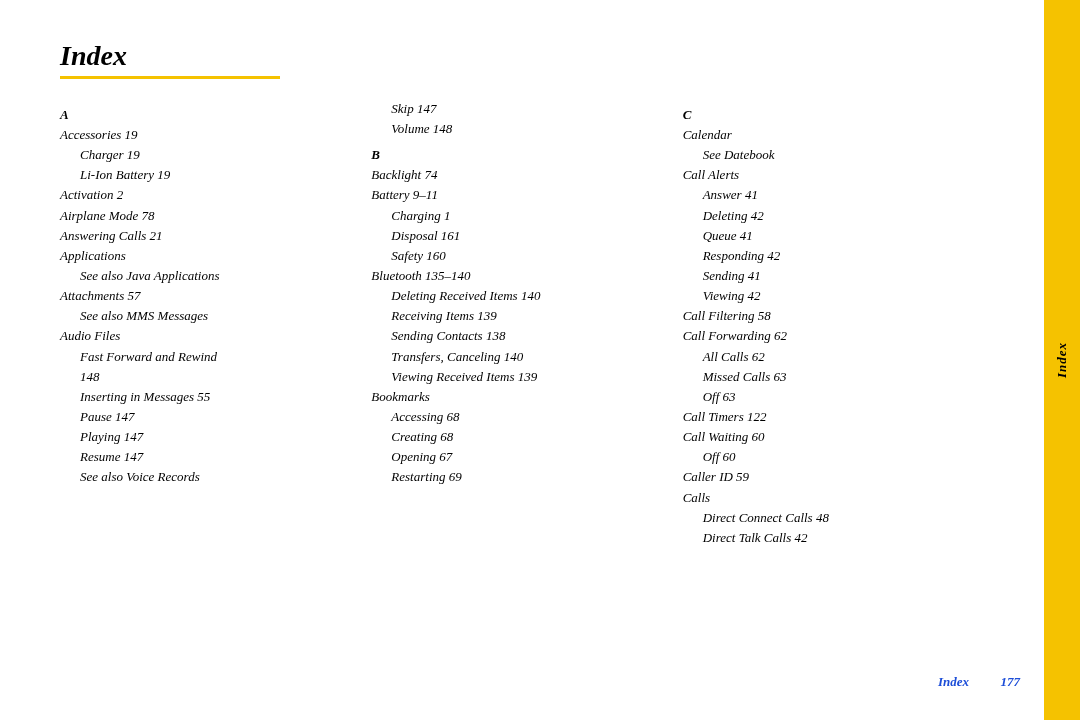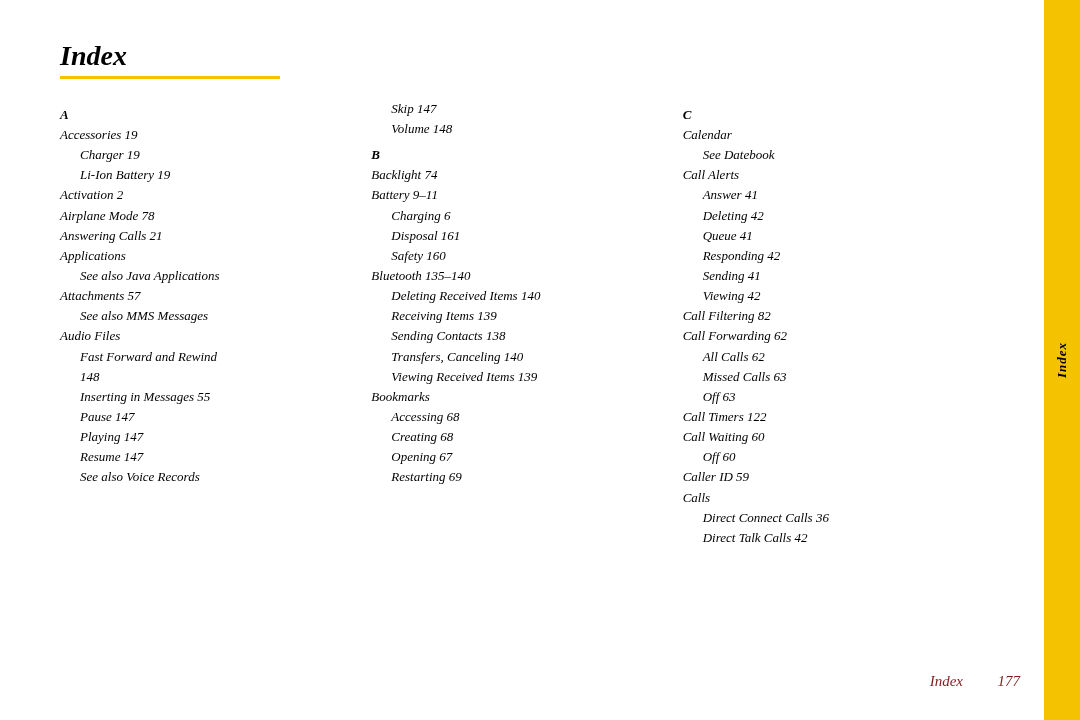--- a/index.html
+++ b/index.html
@@ -96,23 +96,23 @@
       writing-mode: vertical-rl;
       transform: rotate(180deg);
       letter-spacing: 1px;
     }
 
     .page-footer {
       position: absolute;
       bottom: 30px;
       right: 60px;
       font-style: italic;
-      font-weight: normal;
-      font-size: 15px;
-      color: #7f1d1d;
+      font-weight: bold;
+      font-size: 13px;
+      color: #1d4ed8;
     }
 
     .footer-separator {
       display: inline-block;
       margin: 0 6px;
     }
   </style>
 </head>
 <body>
 
@@ -144,21 +144,21 @@
           <div class="entry entry-l2">Resume 147</div>
           <div class="entry entry-l2">See also Voice Records</div>
         </div>
 
       <div class="column" id="col2">
           <div class="entry entry-l2">Skip 147</div>
           <div class="entry entry-l2">Volume 148</div>
           <div class="section-letter">B</div>
           <div class="entry entry-l1">Backlight 74</div>
           <div class="entry entry-l1">Battery 9–11</div>
-          <div class="entry entry-l2">Charging 6</div>
+          <div class="entry entry-l2">Charging 1</div>
           <div class="entry entry-l2">Disposal 161</div>
           <div class="entry entry-l2">Safety 160</div>
           <div class="entry entry-l1">Bluetooth 135–140</div>
           <div class="entry entry-l2">Deleting Received Items 140</div>
           <div class="entry entry-l2">Receiving Items 139</div>
           <div class="entry entry-l2">Sending Contacts 138</div>
           <div class="entry entry-l2">Transfers, Canceling 140</div>
           <div class="entry entry-l2">Viewing Received Items 139</div>
           <div class="entry entry-l1">Bookmarks</div>
           <div class="entry entry-l2">Accessing 68</div>
@@ -171,31 +171,31 @@
           <div class="section-letter">C</div>
           <div class="entry entry-l1">Calendar</div>
           <div class="entry entry-l2">See Datebook</div>
           <div class="entry entry-l1">Call Alerts</div>
           <div class="entry entry-l2">Answer 41</div>
           <div class="entry entry-l2">Deleting 42</div>
           <div class="entry entry-l2">Queue 41</div>
           <div class="entry entry-l2">Responding 42</div>
           <div class="entry entry-l2">Sending 41</div>
           <div class="entry entry-l2">Viewing 42</div>
-          <div class="entry entry-l1">Call Filtering 82</div>
+          <div class="entry entry-l1">Call Filtering 58</div>
           <div class="entry entry-l1">Call Forwarding 62</div>
           <div class="entry entry-l2">All Calls 62</div>
           <div class="entry entry-l2">Missed Calls 63</div>
           <div class="entry entry-l2">Off 63</div>
           <div class="entry entry-l1">Call Timers 122</div>
           <div class="entry entry-l1">Call Waiting 60</div>
           <div class="entry entry-l2">Off 60</div>
           <div class="entry entry-l1">Caller ID 59</div>
           <div class="entry entry-l1">Calls</div>
-          <div class="entry entry-l2">Direct Connect Calls 36</div>
+          <div class="entry entry-l2">Direct Connect Calls 48</div>
           <div class="entry entry-l2">Direct Talk Calls 42</div>
         </div>
     </div>
   </div>
 
   <div class="right-tab">
     <span class="right-tab-text">Index</span>
   </div>
 
   <div class="page-footer">

